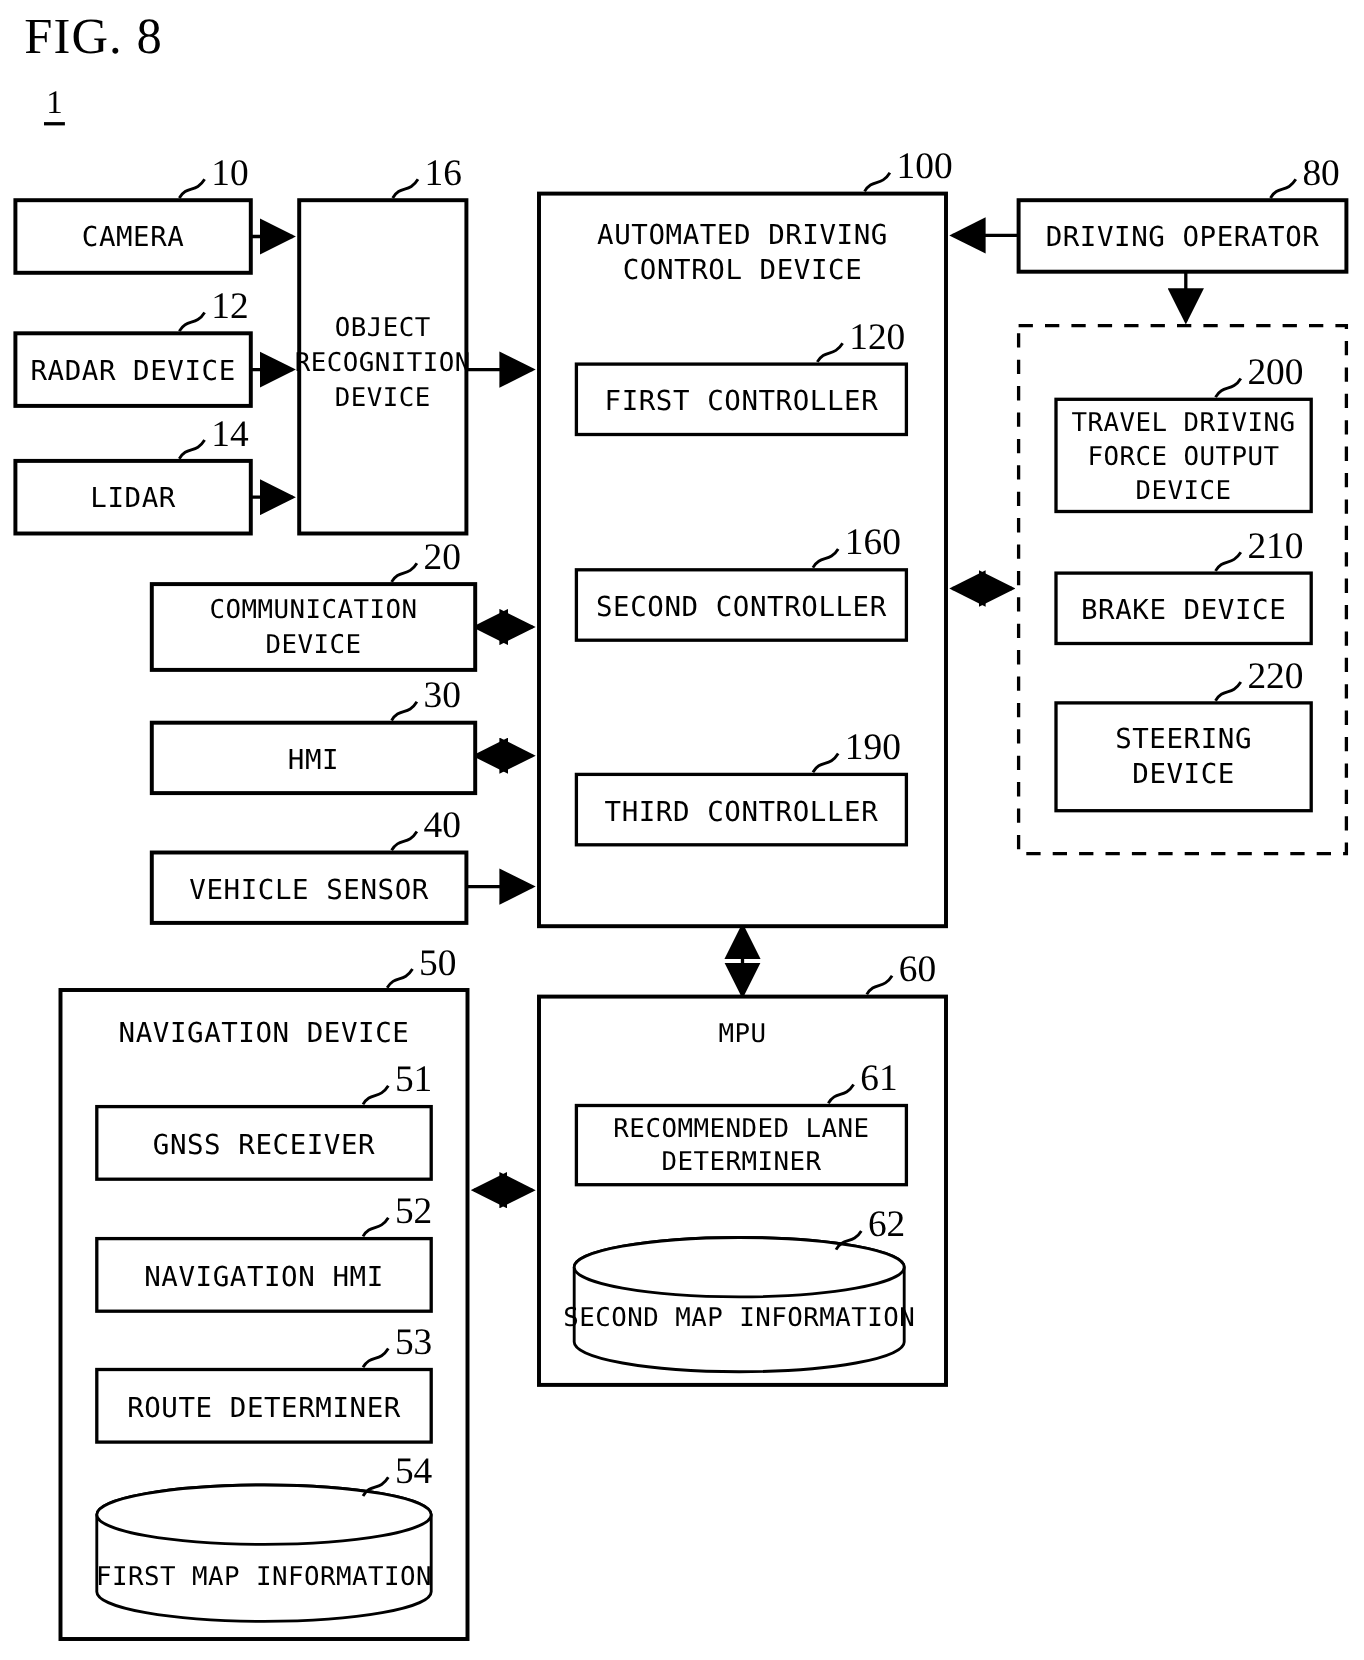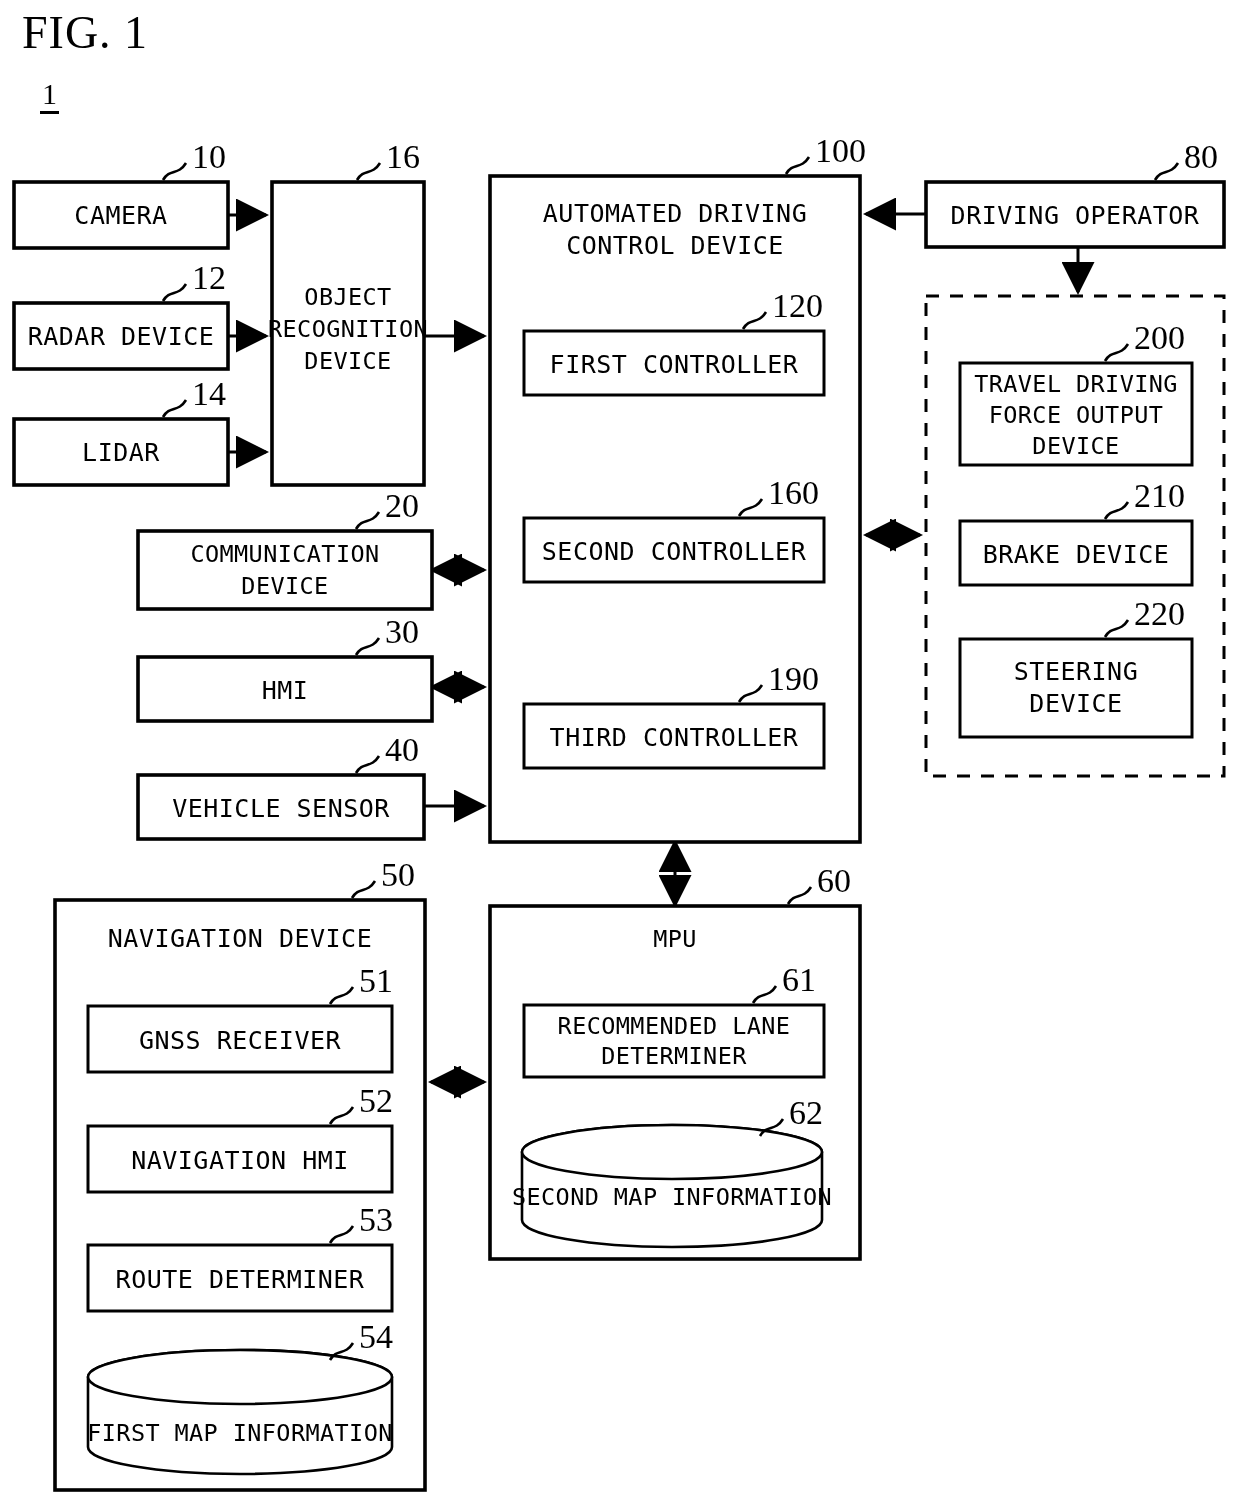--- a/index.html
+++ b/index.html
@@ -20,21 +20,21 @@
   text{font-family:"DejaVu Sans Mono",monospace;fill:#000;}
   .lbl{font-size:25px;letter-spacing:0.5px;}
   .lbl-sm{font-size:23.5px;letter-spacing:0.4px;}
   .num{font-family:"Liberation Serif",serif;font-size:34px;}
 </style>
 </head>
 <body>
 
 <div id="sheet">
 
-  <div class="figlabel">FIG. 1</div>
+  <div class="figlabel">FIG. 8</div>
   <div class="fignum">1</div>
 
   <svg viewBox="0 0 1240 1509">
 
     <defs>
       <marker id="ah" markerWidth="11" markerHeight="11" refX="10" refY="5.5" orient="auto">
         <path d="M0,0 L11,5.5 L0,11 z" fill="#000"></path>
       </marker>
       <marker id="ah-start" markerWidth="11" markerHeight="11" refX="1" refY="5.5" orient="auto">
         <path d="M11,0 L0,5.5 L11,11 z" fill="#000"></path>

